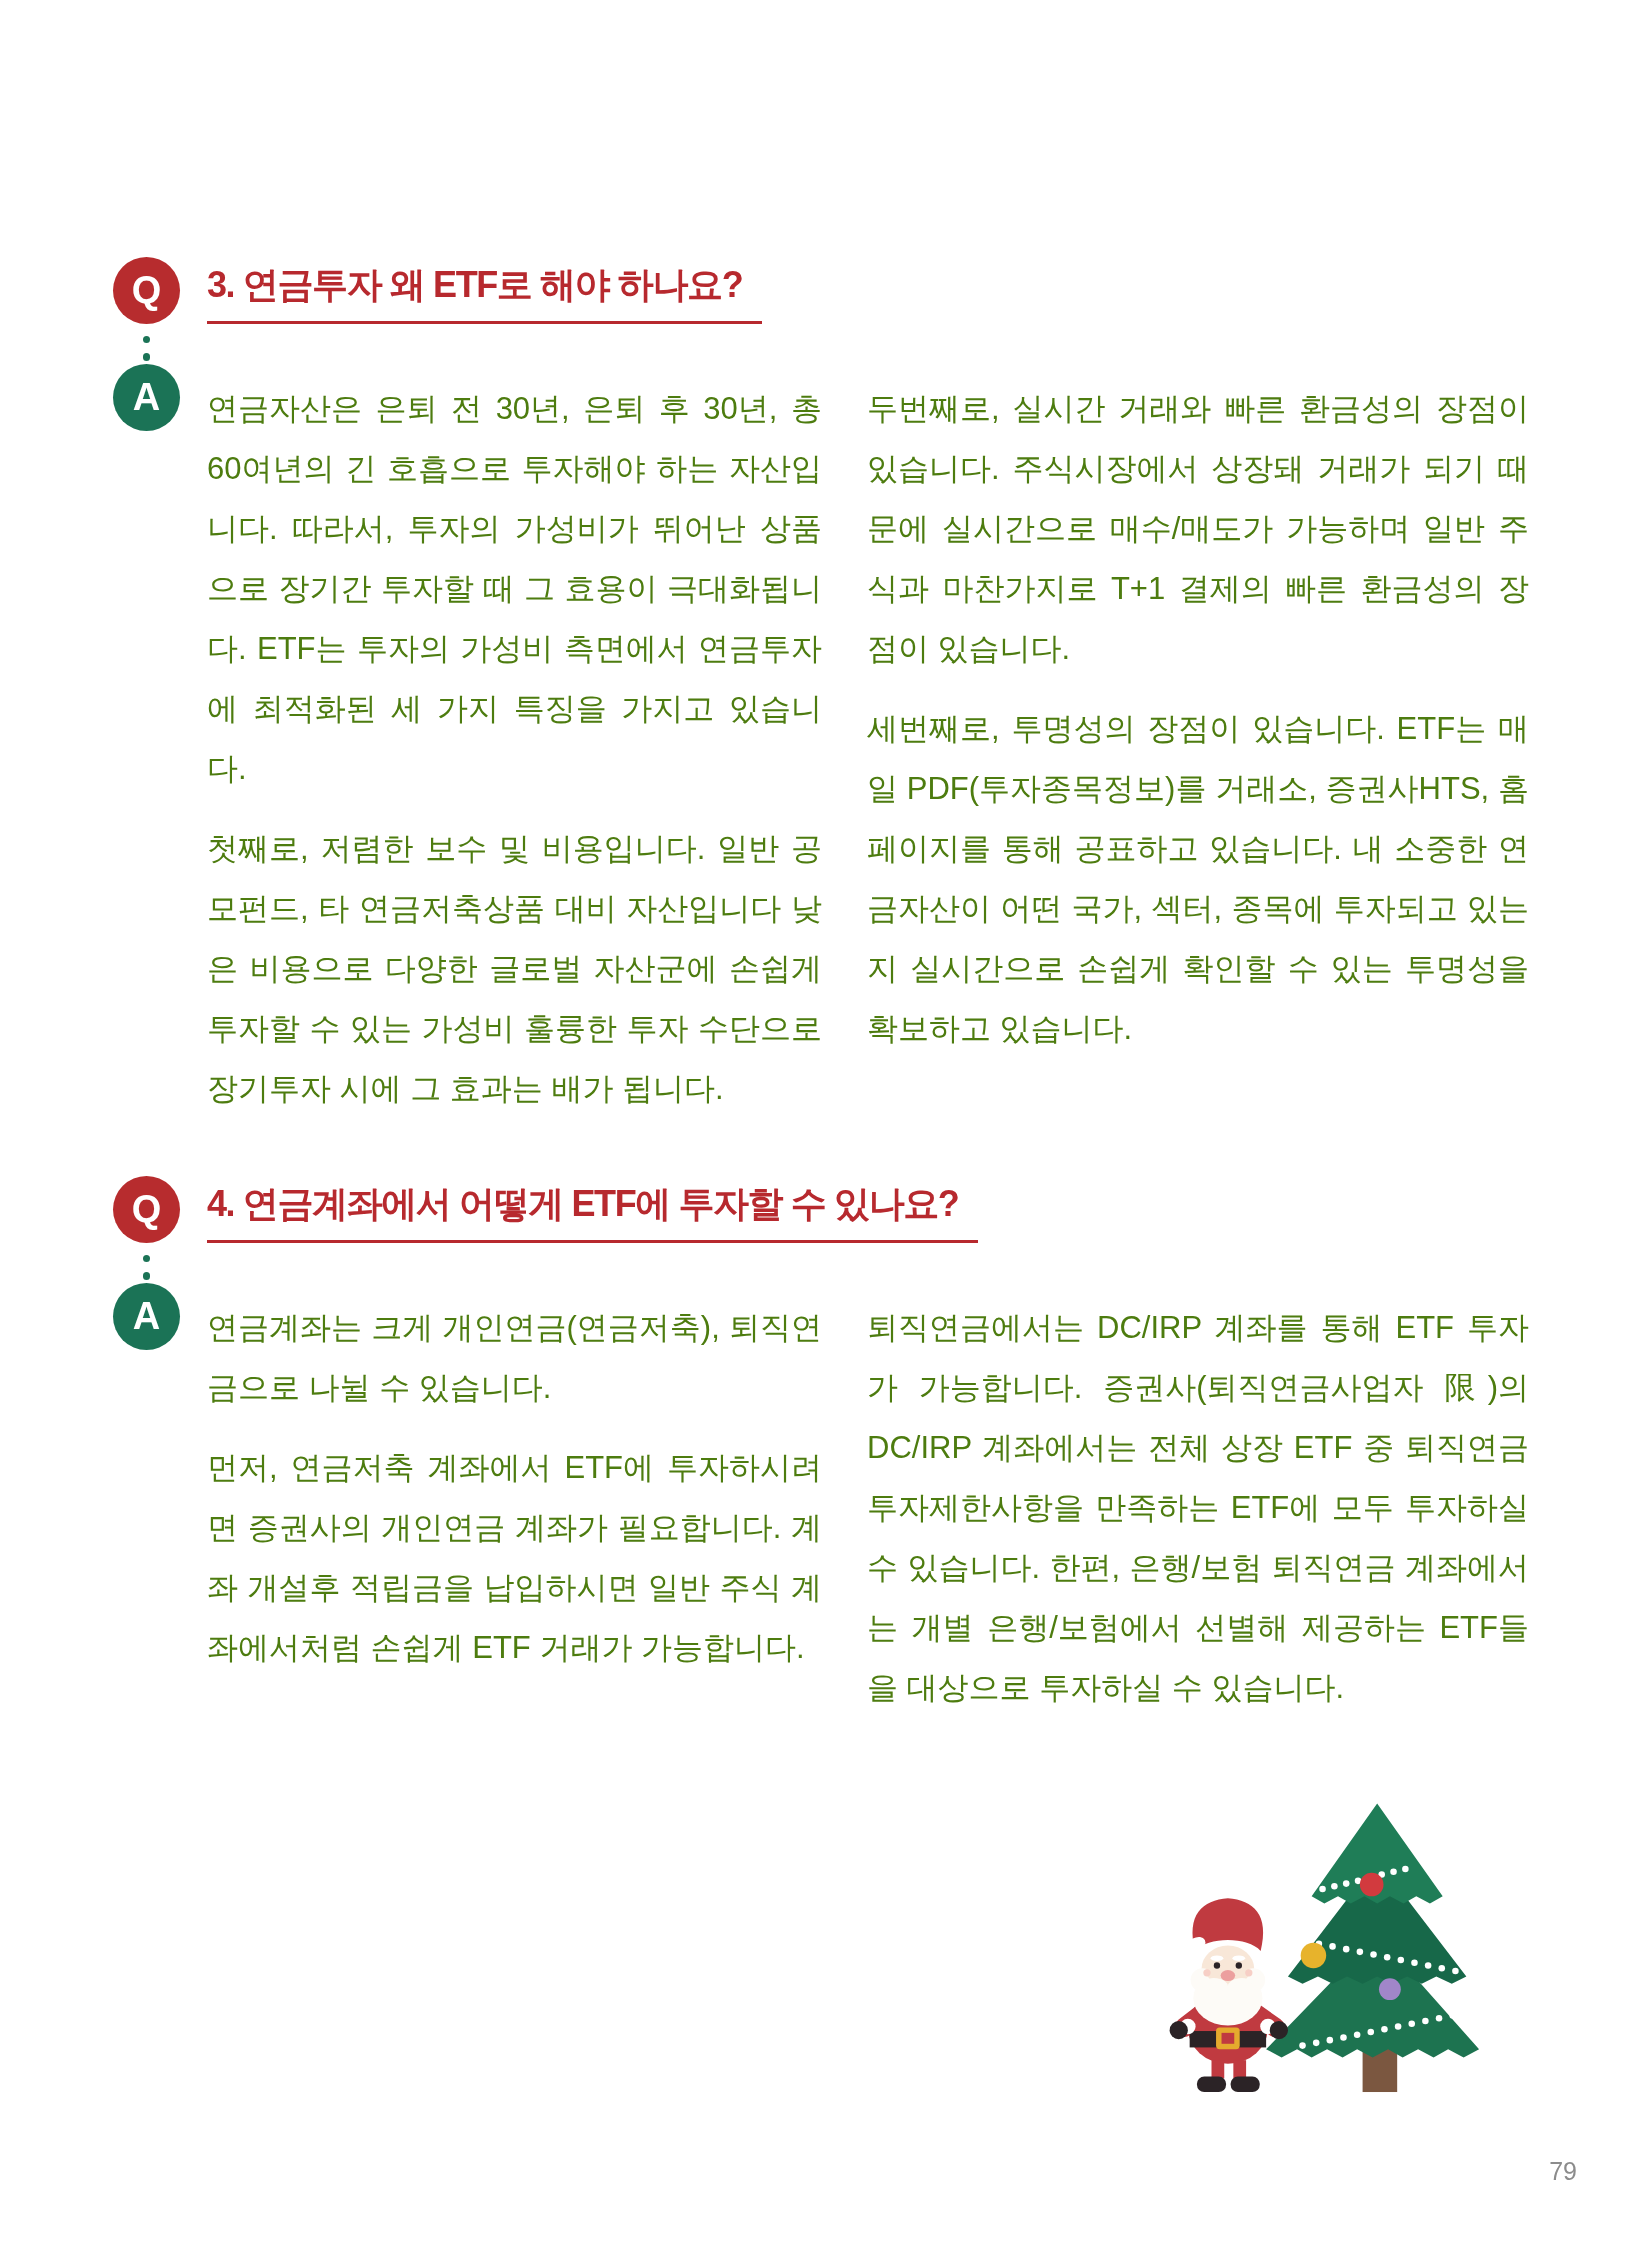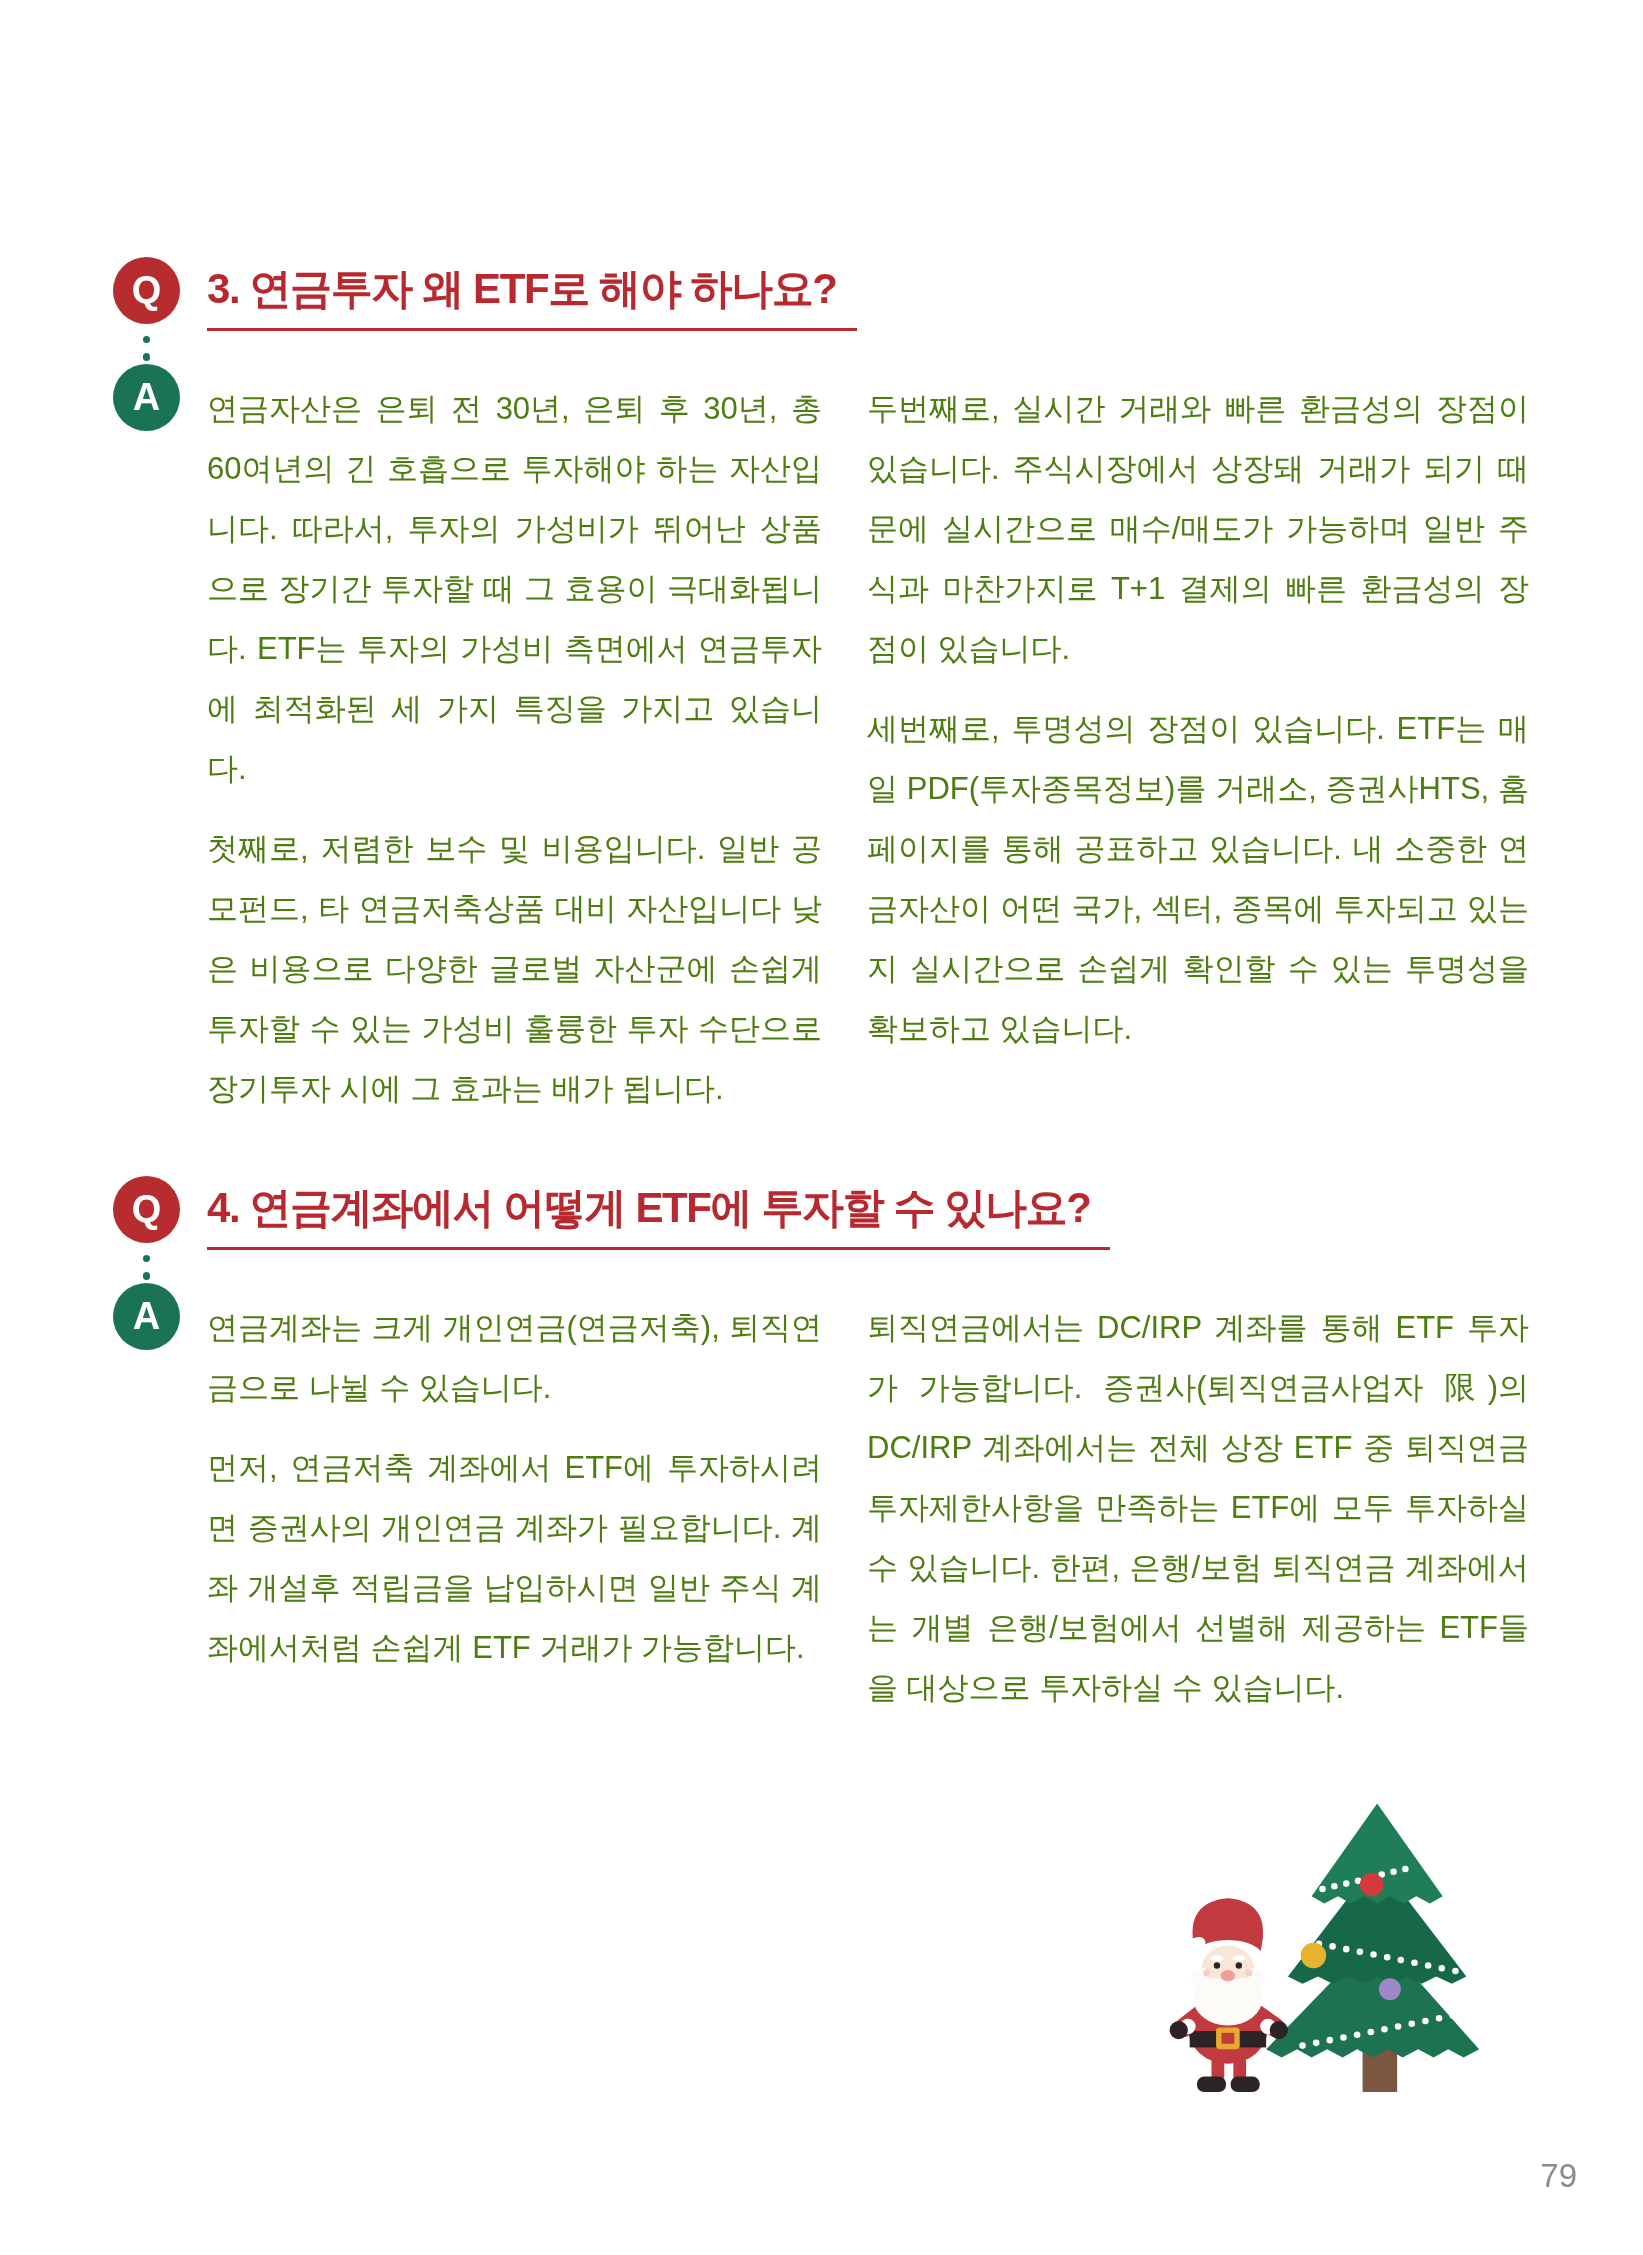--- a/index.html
+++ b/index.html
@@ -14,21 +14,21 @@
   .badge {
     position:absolute; left:113px; width:67px; height:67px; border-radius:50%;
     color:#ffffff; font-weight:bold; font-size:38px; line-height:67px;
     text-align:center; letter-spacing:0;
   }
   .badge-q { top:0; background:#b72c2e; }
   .badge-a { top:107px; background:#1b7356; }
 
   .q-title {
     position:absolute; left:207px; top:3.6px; margin:0;
-    font-size:42px; font-weight:bold; letter-spacing:-1.4px; color:#b7292e;
+    font-size:36px; font-weight:bold; letter-spacing:-1.4px; color:#b7292e;
     padding:0 20px 11.8px 0; border-bottom:3.6px solid #b7292e; white-space:nowrap;
   }
 
   .dotted-connector { position:absolute; left:143px; top:79px; }
   .dotted-connector i {
     display:block; width:7.3px; height:7.3px; border-radius:50%;
     background:#1b7356; margin-bottom:10px;
   }
 
   .cols { position:absolute; left:207px; top:122px; display:flex; }
@@ -37,21 +37,21 @@
   .cols p {
     margin:0 0 20px 0; font-size:31px; line-height:60px; color:#4d7c0f;
     text-align:justify; word-break:normal; overflow-wrap:break-word;
   }
   .cols p:last-child { margin-bottom:0; }
 
   .illustration { position:absolute; left:1166px; top:1798px; width:314px; height:315px; }
 
   .page-number {
     position:absolute; left:1513px; top:2157px; width:64px;
-    font-size:33px; color:#8c8c8c; text-align:right;
+    font-size:25px; color:#8c8c8c; text-align:right;
   }
 </style>
 </head>
 <body>
 
 <div class="page">
 
   <section class="qa-section section-q3">
     <div class="badge badge-q">Q</div>
     <h2 class="q-title">3. 연금투자 왜 ETF로 해야 하나요?</h2>

